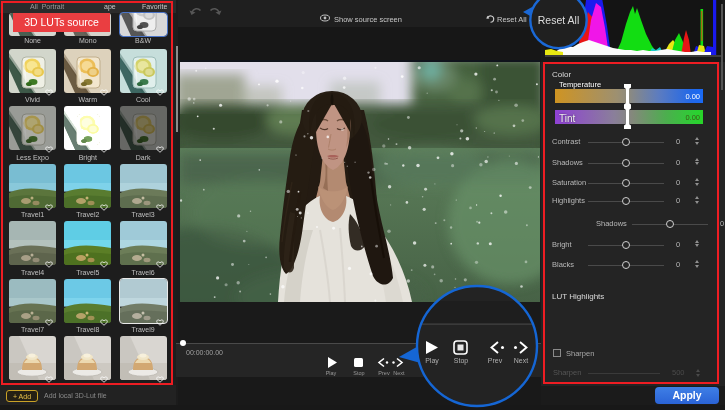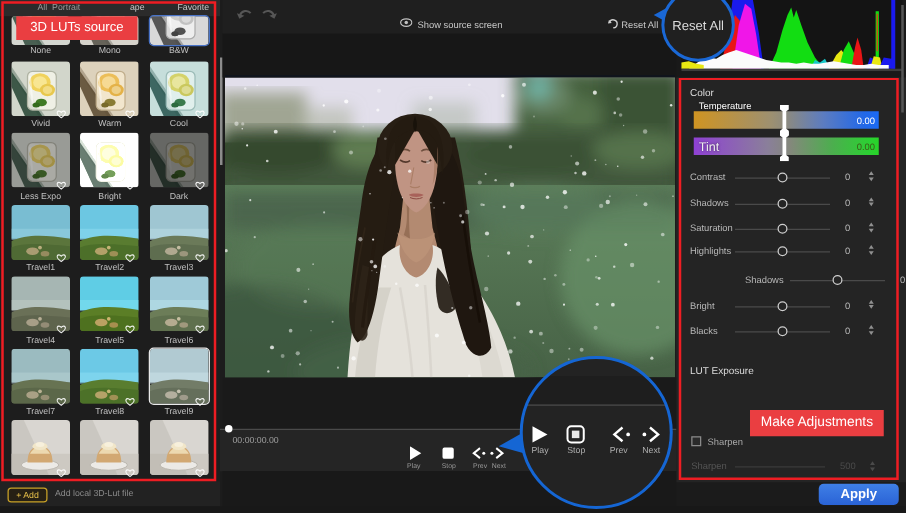--- a/index.html
+++ b/index.html
@@ -762,21 +762,21 @@
     <div class="strack"></div>
     <div class="sknob" style="left:70px;"></div>
     <div class="sval">0</div>
     <div class="spin">
           <div class="u"></div>
           <div class="d"></div>
         </div>
   </div>
     </div>
 
-  <div class="abs" style="left:552px;top:292px;font-size:8px;color:#dcdcdc;">LUT Exposure</div>
+  <div class="abs" style="left:552px;top:292px;font-size:8px;color:#dcdcdc;">LUT Highlights</div>
 
 
   <div class="abs" style="left:553px;top:349px;width:8px;height:8px;border:1px solid #8a8a8a;background:#2a2a2a;"></div>
   <div class="abs" style="left:566px;top:349px;font-size:7.5px;color:#a8a8a8;">Sharpen</div>
 
   <div class="abs" style="left:553px;top:368px;font-size:7.5px;color:#555;">Sharpen</div>
   <div class="abs" style="left:588px;top:373px;width:72px;border-top:1px solid #3a3a3a;"></div>
   <div class="abs" style="left:672px;top:368px;font-size:7.5px;color:#4a4a4a;">500</div>
   <div class="abs" style="left:696px;top:369px;">
       <div style="width:0;height:0;border-left:2.5px solid transparent;border-right:2.5px solid transparent;border-bottom:3.5px solid #4a4a4a;margin-bottom:1.5px;"></div>
@@ -785,21 +785,20 @@
 
   <div class="abs" style="left:541px;top:386px;width:184px;height:24px;background:#1b1b1b;"></div>
   <div class="abs" style="left:655px;top:387px;width:64px;height:17px;border-radius:4px;background:linear-gradient(180deg,#3f7fe6,#2a63d6);color:#fff;font-size:10.5px;font-weight:bold;text-align:center;line-height:17px;">Apply</div>
 
   <div class="abs" style="left:0;top:405px;width:725px;height:5px;background:#181818;"></div>
 
   <div class="abs" style="left:1px;top:1px;width:172px;height:384px;border:2px solid #ee1d23;"></div>
   <div class="abs" style="left:543px;top:62px;width:176px;height:322px;border:2px solid #ee1d23;"></div>
 
   <div class="abs" style="left:13px;top:13px;width:97px;height:19px;background:#ea3e41;color:#fff;font-size:10.5px;text-align:center;line-height:19px;">3D LUTs source</div>
-  <div class="abs" style="left:600px;top:328px;width:107px;height:21px;background:#ea3e41;color:#fff;font-size:11px;text-align:center;line-height:21px;">Make Adjustments</div>
 
   <svg class="abs" style="left:520px;top:0px;" width="72" height="54" viewBox="0 0 72 54">
     <polygon points="3,12 14,6 14,18" fill="#1a68d6"></polygon>
     <circle cx="38.5" cy="20" r="28.2" fill="#202020" stroke="#1a68d6" stroke-width="2.4"></circle>
     <text x="38.5" y="24" font-size="10.5" fill="#dcdcdc" text-anchor="middle" font-family="Liberation Sans">Reset All</text>
   </svg>
 
   <svg class="abs" style="left:395px;top:283px;" width="150" height="127" viewBox="0 0 150 127">
     <defs>
         <clipPath id="ccl">

